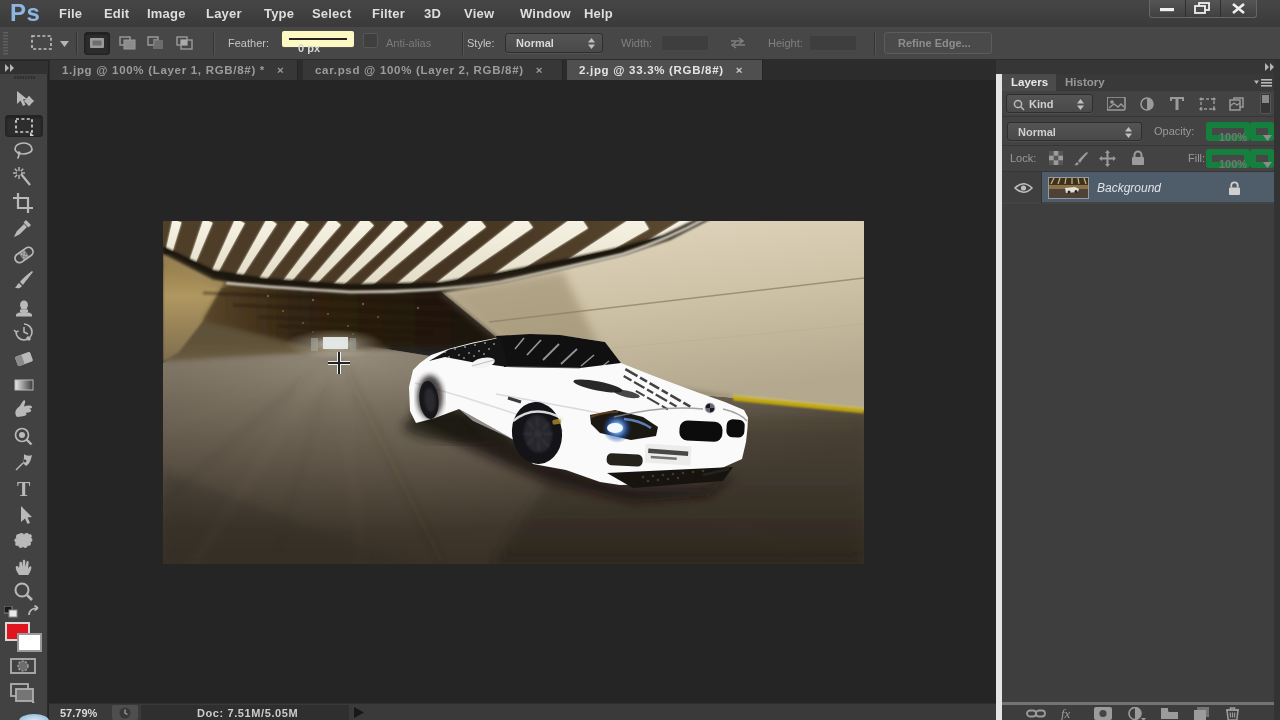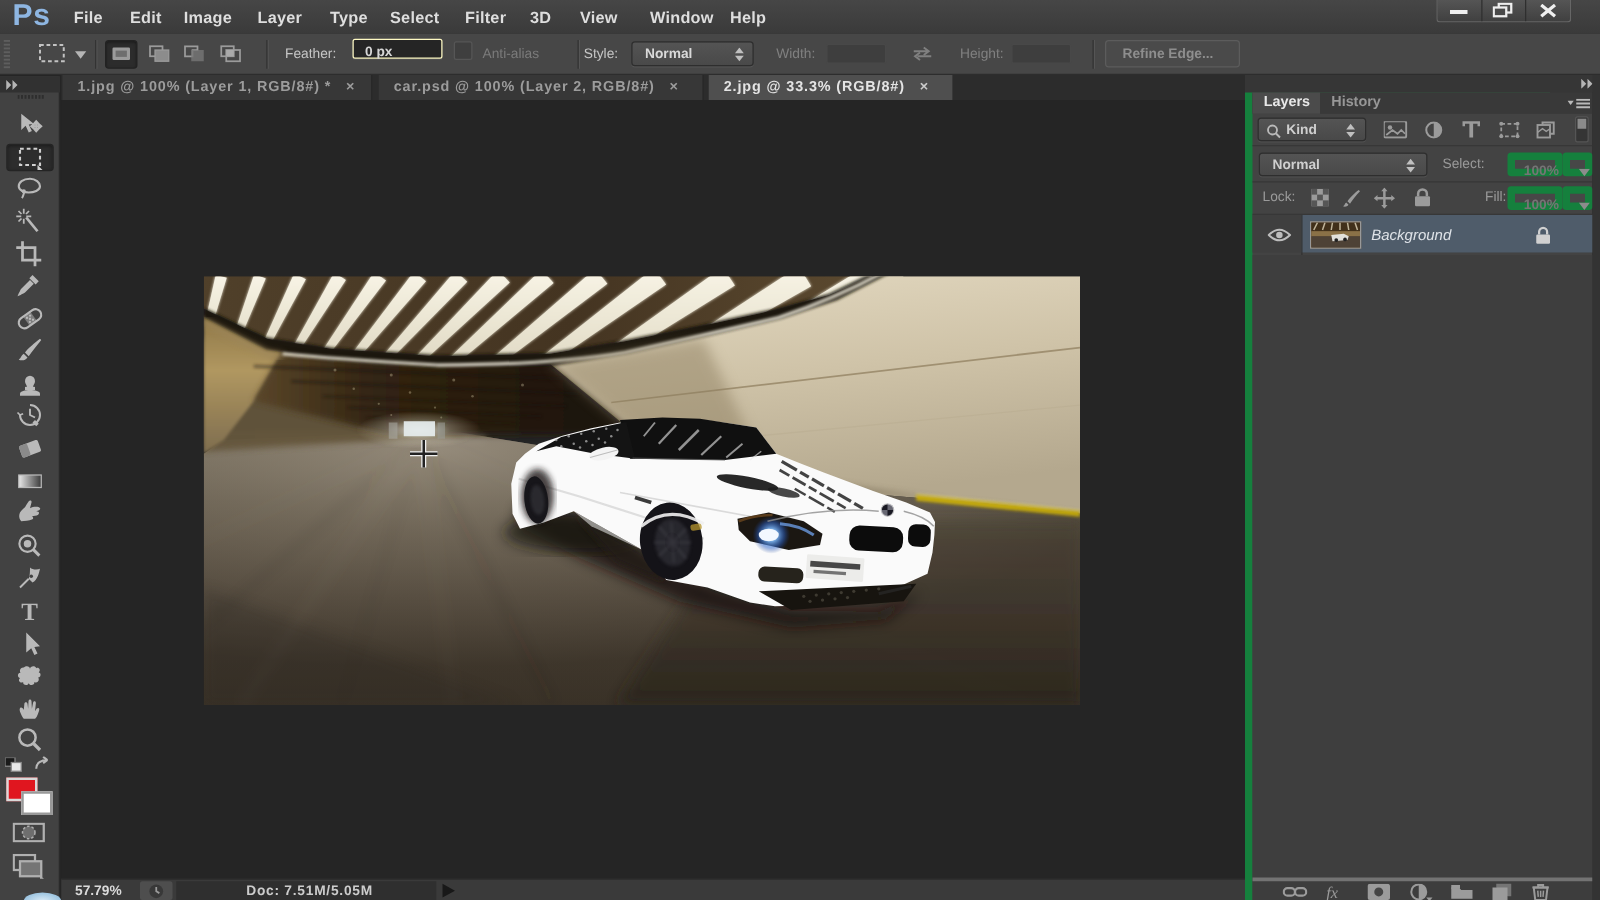--- a/index.html
+++ b/index.html
@@ -14,21 +14,21 @@
 #winbtns div{flex:1;border-right:1px solid #2f2f2f;position:relative}
 #winbtns div:last-child{border-right:none}
 #toolbar{left:0;top:61px;width:48px;height:659px;background:#424242;border-right:1px solid #2a2a2a}
 #toolhdr{left:0;top:61px;width:48px;height:13px;background:#313131}
 #tabbar{left:49px;top:60px;width:947px;height:20px;background:#2c2c2c}
 .tab{position:absolute;top:0;height:20px;font-size:11.5px;font-weight:700;color:#9c9c9c;letter-spacing:.7px;
  background:#373737;border-right:1px solid #252525;white-space:nowrap;padding:4px 8px 0 12px}
 .tab .x{display:inline-block;margin-left:8px;color:#9c9c9c;font-weight:700}
 #canvas{left:49px;top:80px;width:947px;height:623px;background:#252525}
 #statusbar{left:49px;top:703px;width:947px;height:17px;background:#3a3a3a;border-top:1px solid #2e2e2e}
-#dock{left:996px;top:60px;width:244px;height:660px;background:#15803d}
+#dock{left:996px;top:60px;width:244px;height:660px;background:#e5e5e5}
 #panel{position:absolute;left:6px;top:14px;width:272px;height:646px;background:#434343}
 .lbl{position:absolute;font-size:11px;font-weight:400;color:#999}
 .well{position:absolute;background:linear-gradient(#545454,#494949);border:1px solid #2e2e2e;
  border-radius:3px;box-shadow:0 1px 0 rgba(255,255,255,.07)}
 .dwell{position:absolute;background:#474747;border:6px solid #15803d;border-radius:3px}
 </style></head><body>
 
 <div class="abs" id="canvas"></div>
 
 <div class="abs" style="left:163px;top:221px;width:701px;height:343px;filter:blur(0.5px)">
@@ -390,21 +390,21 @@
   <path d="M1,1 h10 v3 h-4 v5 h-6 z" fill="none" stroke="#9b9b9b" stroke-width="1.4"></path>
   <rect x="6" y="4" width="10" height="9" fill="#777" opacity=".8"></rect>
  </svg>
  <svg class="abs" style="left:176px;top:9px" width="18" height="15">
   <rect x="1" y="1" width="10" height="8" fill="none" stroke="#9b9b9b" stroke-width="1.4"></rect>
   <rect x="5" y="4" width="11" height="9" fill="none" stroke="#9b9b9b" stroke-width="1.4"></rect>
   <rect x="5" y="4" width="6" height="5" fill="#aaa"></rect>
  </svg>
  <div class="abs" style="left:213px;top:5px;width:1px;height:23px;background:#333;box-shadow:1px 0 0 #555"></div>
  <span class="lbl" style="left:228px;top:10px;color:#c6c6c6">Feather:</span>
- <div class="abs" style="left:282px;top:4px;width:72px;height:16px;background:#252525;border:1px solid #fef9c3;border-radius:2px;box-shadow:0 1px 0 rgba(255,255,255,.06)">
+ <div class="abs" style="left:282px;top:4px;width:72px;height:16px;background:#252525;border:7px solid #fef9c3;border-radius:2px;box-shadow:0 1px 0 rgba(255,255,255,.06)">
   <span style="position:absolute;left:9px;top:4px;font-size:11px;color:#d6d6d6;font-weight:700">0 px</span>
  </div>
  <div class="abs" style="left:363px;top:6px;width:15px;height:15px;background:#3f3f3f;border:1px solid #565656;border-radius:2px"></div>
  <span class="lbl" style="left:386px;top:10px;color:#7b7b7b">Anti-alias</span>
  <div class="abs" style="left:462px;top:5px;width:1px;height:23px;background:#333;box-shadow:1px 0 0 #555"></div>
  <span class="lbl" style="left:467px;top:10px;color:#c6c6c6">Style:</span>
  <div class="well" style="left:505px;top:6px;width:98px;height:20px">
   <span style="position:absolute;left:10px;top:3px;font-size:11px;font-weight:700;color:#d9d9d9">Normal</span>
   <svg style="position:absolute;right:6px;top:4px" width="9" height="12">
         <polygon points="4.5,0 8,4.5 1,4.5" fill="#c0c0c0"></polygon>
@@ -674,21 +674,21 @@
   </div>
 
   <div style="position:absolute;left:0;top:44px;width:272px;height:28px;border-bottom:1px solid #373737">
    <div class="well" style="left:5px;top:4px;width:135px;height:19px">
     <span style="position:absolute;left:10px;top:3px;font-size:11px;font-weight:700;color:#cfcfcf">Normal</span>
     <svg style="position:absolute;right:8px;top:4px" width="9" height="12">
             <polygon points="4.5,0 8,4.5 1,4.5" fill="#c0c0c0"></polygon>
             <polygon points="4.5,11 8,6.5 1,6.5" fill="#c0c0c0"></polygon>
           </svg>
    </div>
-   <span class="lbl" style="left:152px;top:7px;color:#9a9a9a">Select:</span>
+   <span class="lbl" style="left:152px;top:7px;color:#9a9a9a">Opacity:</span>
    <div class="dwell" style="left:204px;top:4px;width:44px;height:19px">
     <span style="position:absolute;left:7px;top:3px;font-size:11px;font-weight:700;color:#757575">100%</span>
         </div>
    <div class="dwell" style="left:248px;top:4px;width:24px;height:19px">
     <svg style="position:absolute;left:7px;top:7px" width="10" height="7">
             <polygon points="0,0 9,0 4.5,6" fill="#8c8c8c"></polygon>
           </svg>
         </div>
   </div>
 

